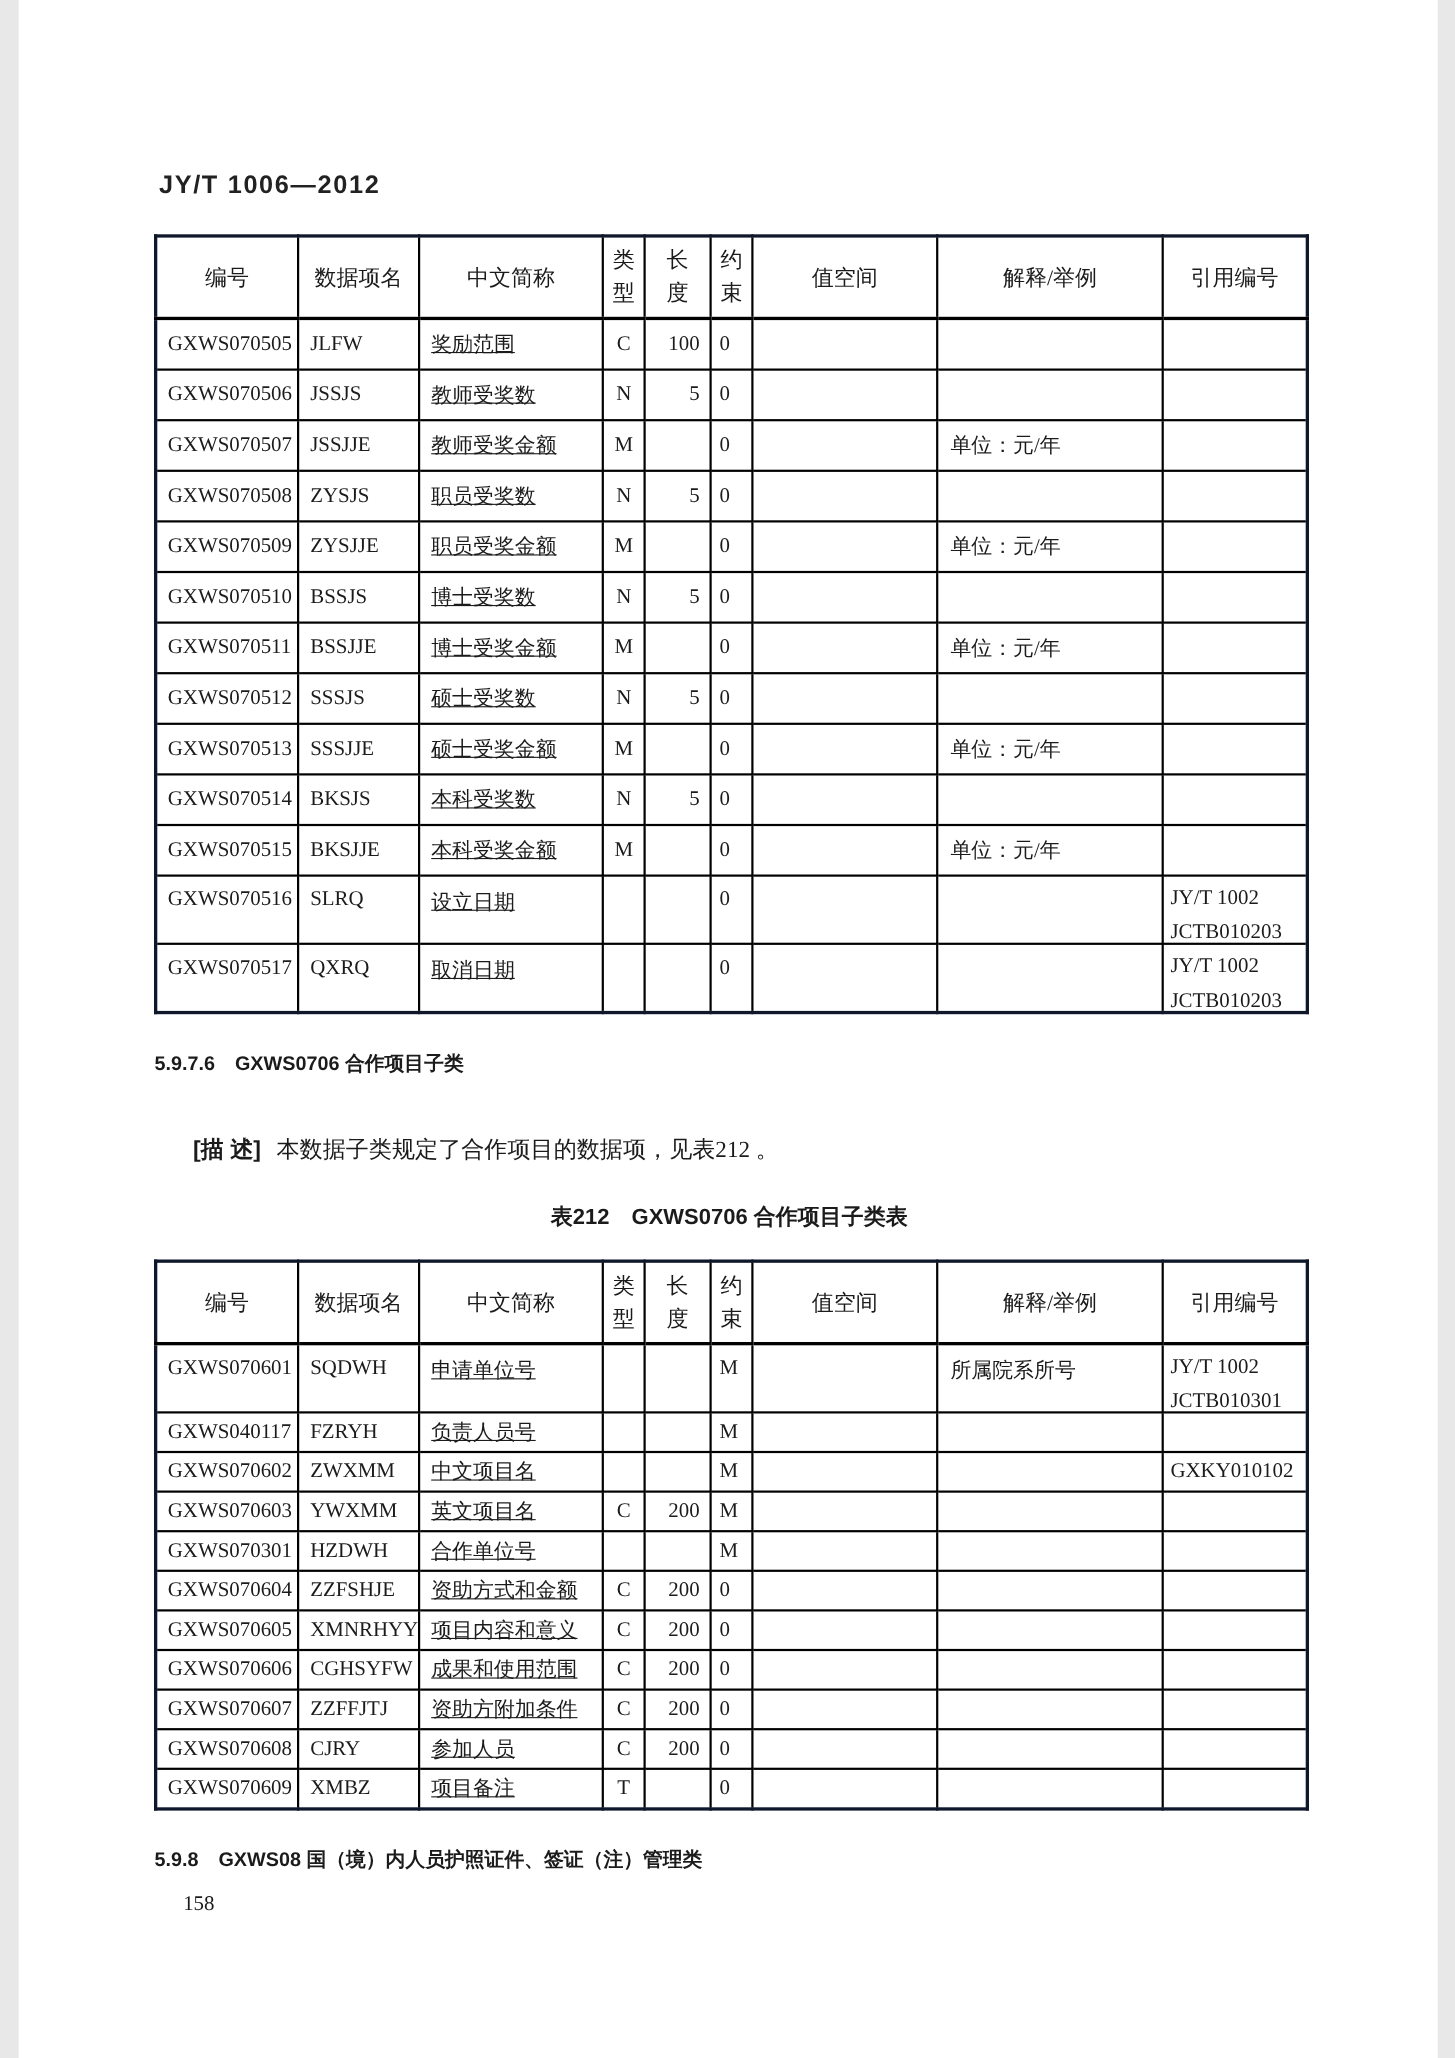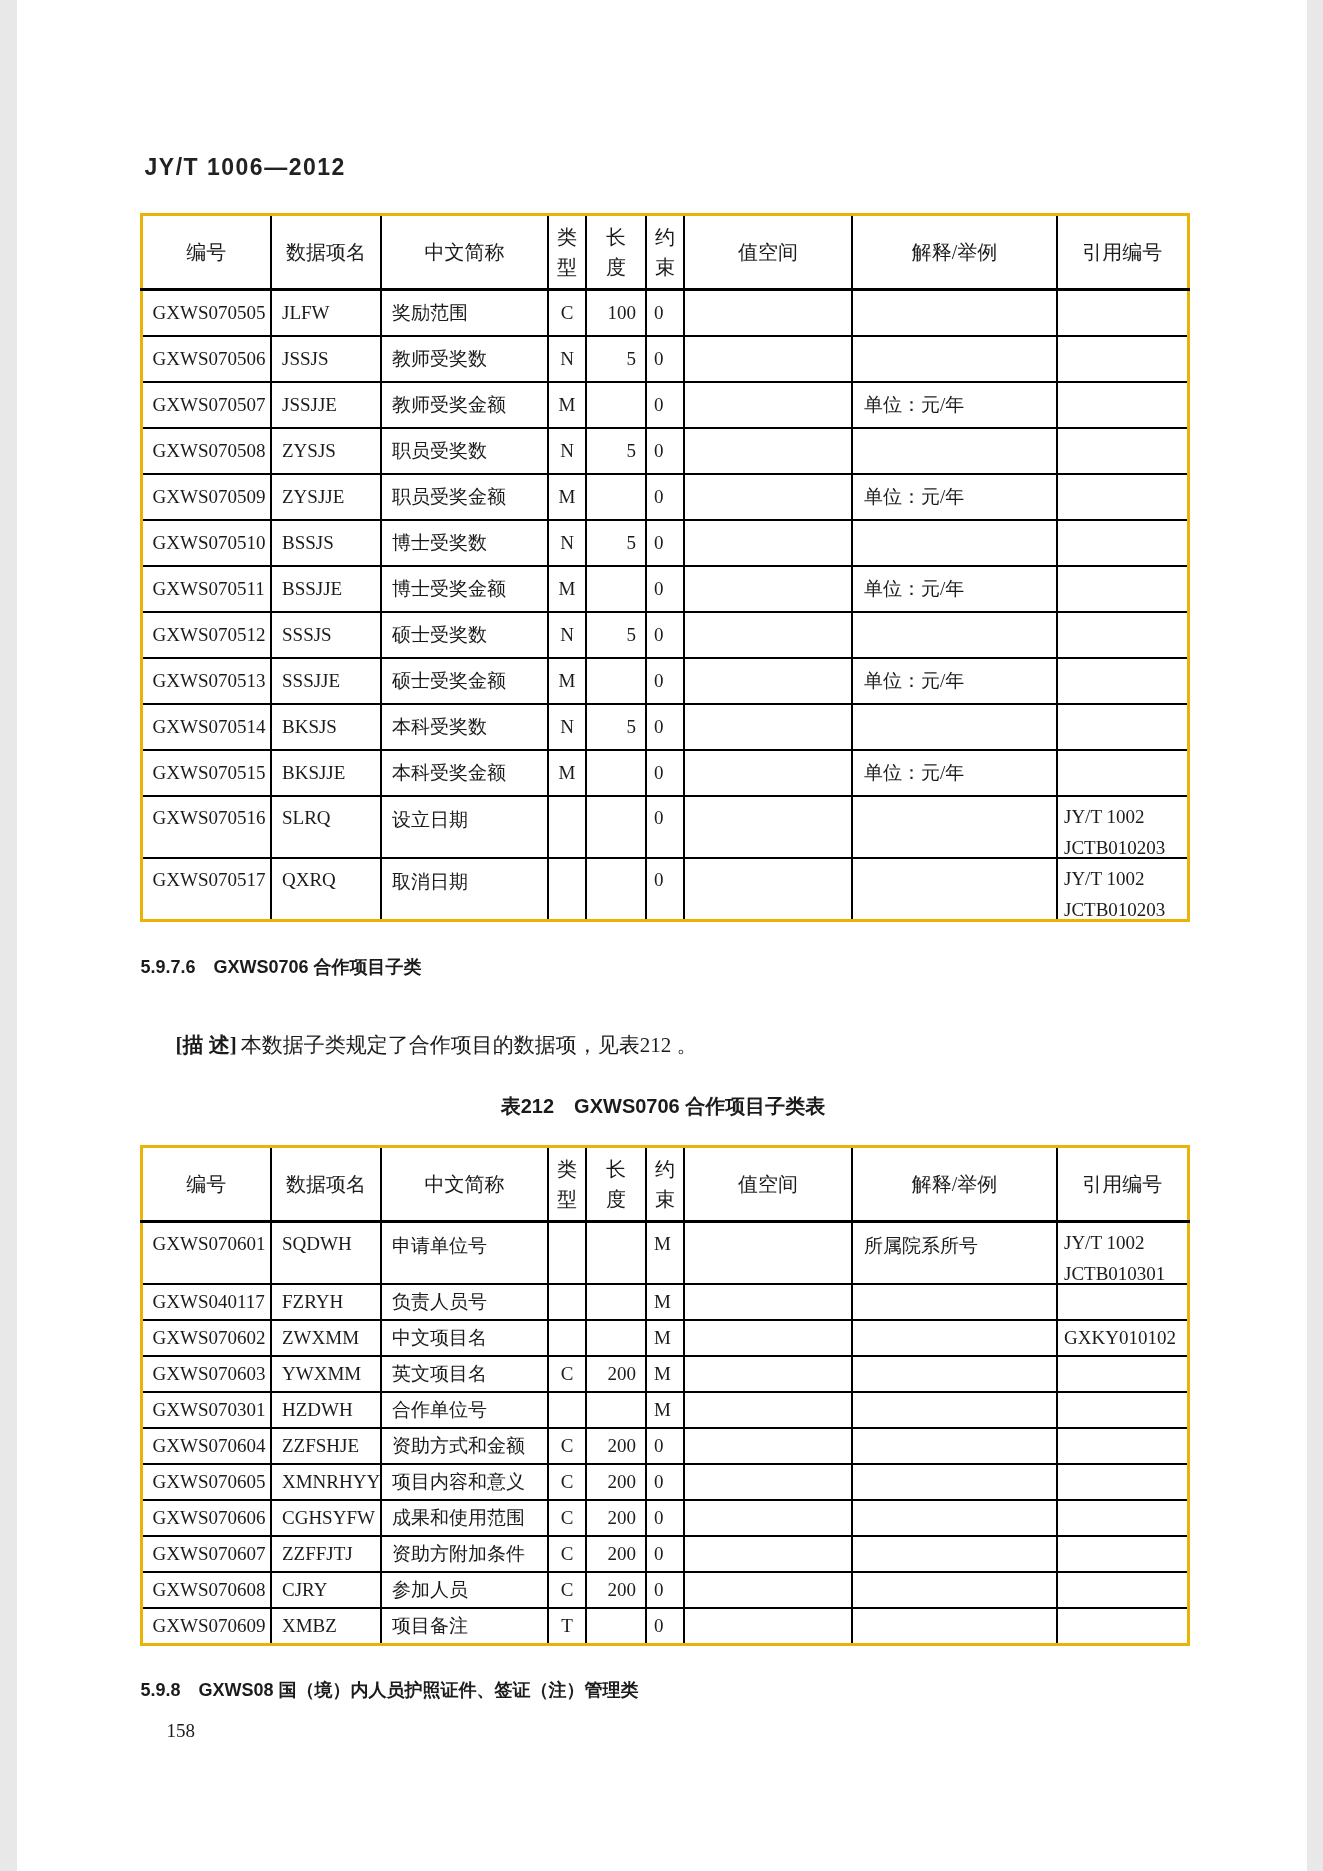--- a/index.html
+++ b/index.html
@@ -13,21 +13,21 @@
     overflow:hidden;
   }
   .doc-code{
     position:absolute;left:128px;top:154px;
     font-family:"Liberation Sans","DejaVu Sans",sans-serif;
     font-weight:600;font-size:23px;letter-spacing:1.5px;color:#222;
   }
   .doc-table{
     position:absolute;left:123px;width:1047px;
     border-collapse:collapse;table-layout:fixed;
-    border:3px solid #eab308;
+    border:3px solid #0f172a;
   }
   #table1{top:213px;}
   #table2{top:1145px;}
   .doc-table th,.doc-table td{
     border:2px solid #000;
     font-size:19px;color:#1b1b1b;
     padding:0;overflow:hidden;
     vertical-align:middle;
   }
   .doc-table thead th{
@@ -35,21 +35,21 @@
     font-weight:normal;font-size:20px;text-align:center;
     height:72px;
   }
   .th-stack{white-space:pre-line;line-height:30px;}
   #table1 tbody tr{height:46px;}
   #table2 tbody tr{height:36px;}
   .doc-table tbody tr.tall{height:71px;}
   .doc-table tbody tr.tall td{vertical-align:top;padding-top:10px;}
   td.col-id{padding-left:10px;}
   td.col-name{padding-left:10px;}
-  td.col-cn{padding-left:10px;}
+  td.col-cn{padding-left:10px;text-decoration:underline;}
   td.col-type{text-align:center;}
   td.col-len{text-align:right;padding-right:9px;}
   td.col-cons{padding-left:7px;}
   td.col-vs{text-align:center;}
   td.col-exp{padding-left:11px;}
   td.col-ref{padding-left:6px;}
   .refline{line-height:19px;}
   .refline + .refline{margin-top:12px;}
   .sec-heading{
     position:absolute;left:124px;
@@ -59,22 +59,22 @@
   }
   #h5976{top:955px;}
   #h598{top:1678px;}
   .body-line{
     position:absolute;left:138px;
     font-size:21px;color:#1b1b1b;white-space:pre;
   }
   #desc-line{top:1006px;}
   #rel-line{top:1043px;}
   .body-label{
-    font-family:Liberation Serif, serif;
-    font-weight:bold;margin-right:4px;
+    font-family:Liberation Sans, sans-serif;
+    font-weight:bold;margin-right:14px;
   }
   .table-caption{
     position:absolute;left:123px;top:1093px;width:1047px;
     text-align:center;
     font-family:"Liberation Sans","DejaVu Sans",sans-serif;
     font-weight:bold;font-size:20px;color:#1b1b1b;
     white-space:pre;
   }
   .page-number{
     position:absolute;left:150px;top:1720px;

